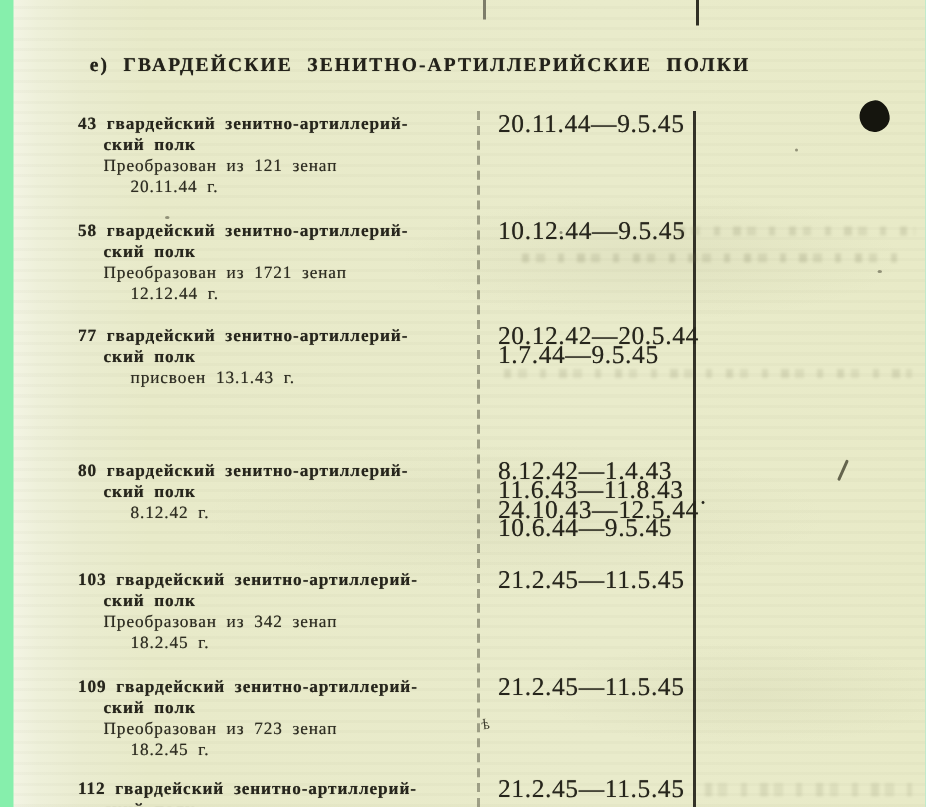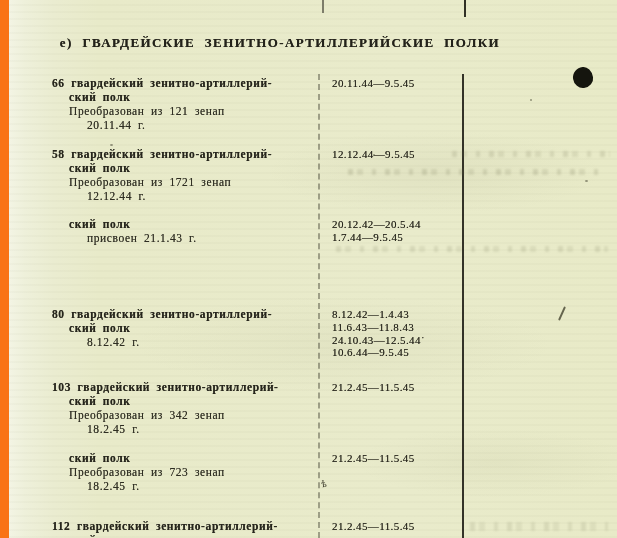--- a/index.html
+++ b/index.html
@@ -1,18 +1,18 @@
 <!DOCTYPE html>
 <html><head>
 <meta charset="utf-8">
 <style>
   html,body{margin:0;padding:0;background:#e6e6e6;}
   .stage{
     position:relative;width:617px;height:538px;overflow:hidden;
-    background:#f97316;
+    background:#86efac;
     font-family:"Liberation Serif","DejaVu Serif",serif;
   }
   
   .paper{
     position:absolute;left:9px;top:0;right:0;bottom:0;
     background:linear-gradient(90deg,#f3f4e4 0,#eef0da 16px,#eaecd0 45px,#e8eac9 90px,#e9ebcb 400px,#e8eac7 100%);
   }
   .paper::before{ 
     content:"";position:absolute;inset:0;pointer-events:none;
     background:
@@ -40,21 +40,21 @@
   .line{
     font-size:11.5px;line-height:14px;font-weight:700;color:#26251c;
     letter-spacing:.6px;word-spacing:3px;white-space:nowrap;
     text-shadow:0 0 .45px rgba(40,38,28,.65);
   }
   .line.name2{padding-left:17px;}
   .line.note{font-weight:400;padding-left:17px;color:#2e2d22;}
   .line.note2{font-weight:400;padding-left:35px;color:#2e2d22;}
   .dates{position:absolute;left:332px;top:1px;}
   .dline{
-    font-size:11px;line-height:12.8px;font-weight:400;color:#26251c;
+    font-size:17px;line-height:12.8px;font-weight:400;color:#26251c;
     letter-spacing:.4px;white-space:nowrap;
     text-shadow:0 0 .45px rgba(40,38,28,.65);
   }
   
   .ink-blot{
     position:absolute;left:573px;top:67px;width:20px;height:21px;background:#15150e;
     border-radius:55% 45% 52% 48%/50% 55% 45% 50%;transform:rotate(-8deg);
   }
   .stray-stroke{
     position:absolute;left:561px;top:306px;width:2px;height:15px;background:#44432f;
@@ -87,44 +87,45 @@
   <div class="rule rule-stub-2"></div>
 
   <div class="heading">е) ГВАРДЕЙСКИЕ ЗЕНИТНО-АРТИЛЛЕРИЙСКИЕ ПОЛКИ</div>
 
   <div class="rule rule-dashed"></div>
   <div class="rule rule-solid"></div>
 
   <div id="entries">
       <div class="entry" style="top: 76px;">
         <div class="names">
-          <div class="line name">66 гвардейский зенитно-артиллерий-</div>
+          <div class="line name">43 гвардейский зенитно-артиллерий-</div>
           <div class="line name2">ский полк</div>
           <div class="line note">Преобразован из 121 зенап</div>
           <div class="line note2">20.11.44 г.</div>
         </div>
         <div class="dates">
           <div class="dline">20.11.44—9.5.45</div>
         </div>
       </div>
       <div class="entry" style="top: 147px;">
         <div class="names">
           <div class="line name">58 гвардейский зенитно-артиллерий-</div>
           <div class="line name2">ский полк</div>
           <div class="line note">Преобразован из 1721 зенап</div>
           <div class="line note2">12.12.44 г.</div>
         </div>
         <div class="dates">
-          <div class="dline">12.12.44—9.5.45</div>
+          <div class="dline">10.12.44—9.5.45</div>
         </div>
       </div>
       <div class="entry" style="top: 217px;">
         <div class="names">
+          <div class="line name">77 гвардейский зенитно-артиллерий-</div>
           <div class="line name2">ский полк</div>
-          <div class="line note2">присвоен 21.1.43 г.</div>
+          <div class="line note2">присвоен 13.1.43 г.</div>
         </div>
         <div class="dates">
           <div class="dline">20.12.42—20.5.44</div>
           <div class="dline">1.7.44—9.5.45</div>
         </div>
       </div>
       <div class="entry" style="top: 307px;">
         <div class="names">
           <div class="line name">80 гвардейский зенитно-артиллерий-</div>
           <div class="line name2">ский полк</div>
@@ -143,20 +144,21 @@
           <div class="line name2">ский полк</div>
           <div class="line note">Преобразован из 342 зенап</div>
           <div class="line note2">18.2.45 г.</div>
         </div>
         <div class="dates">
           <div class="dline">21.2.45—11.5.45</div>
         </div>
       </div>
       <div class="entry" style="top: 451px;">
         <div class="names">
+          <div class="line name">109 гвардейский зенитно-артиллерий-</div>
           <div class="line name2">ский полк</div>
           <div class="line note">Преобразован из 723 зенап</div>
           <div class="line note2">18.2.45 г.</div>
         </div>
         <div class="dates">
           <div class="dline">21.2.45—11.5.45</div>
         </div>
       </div>
       <div class="entry" style="top: 519px;">
         <div class="names">

